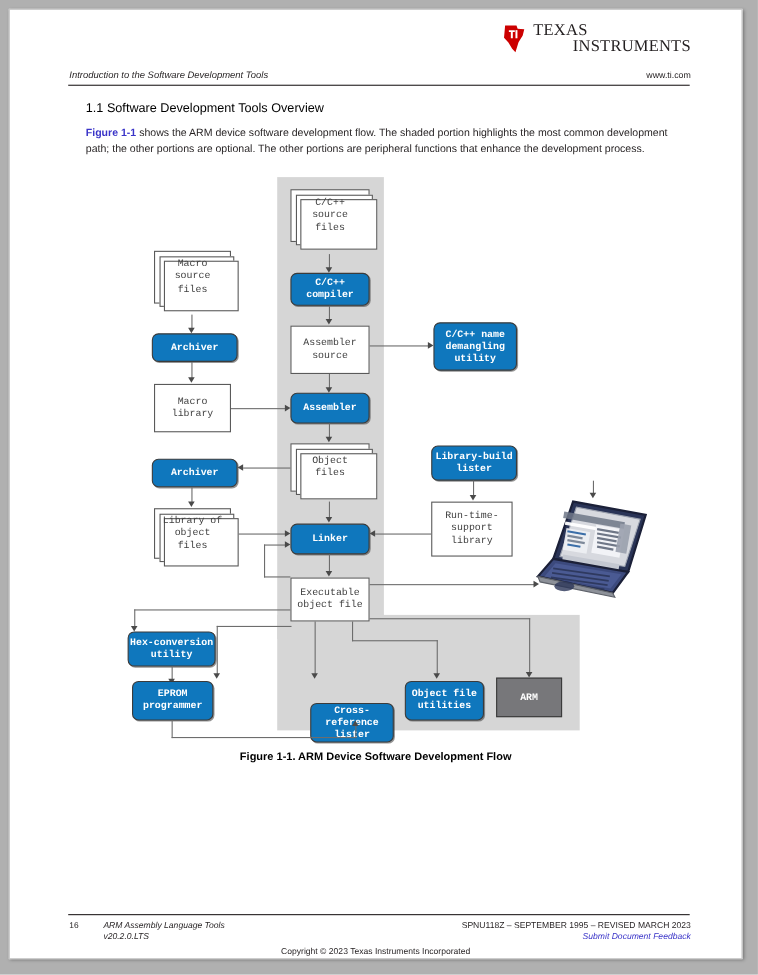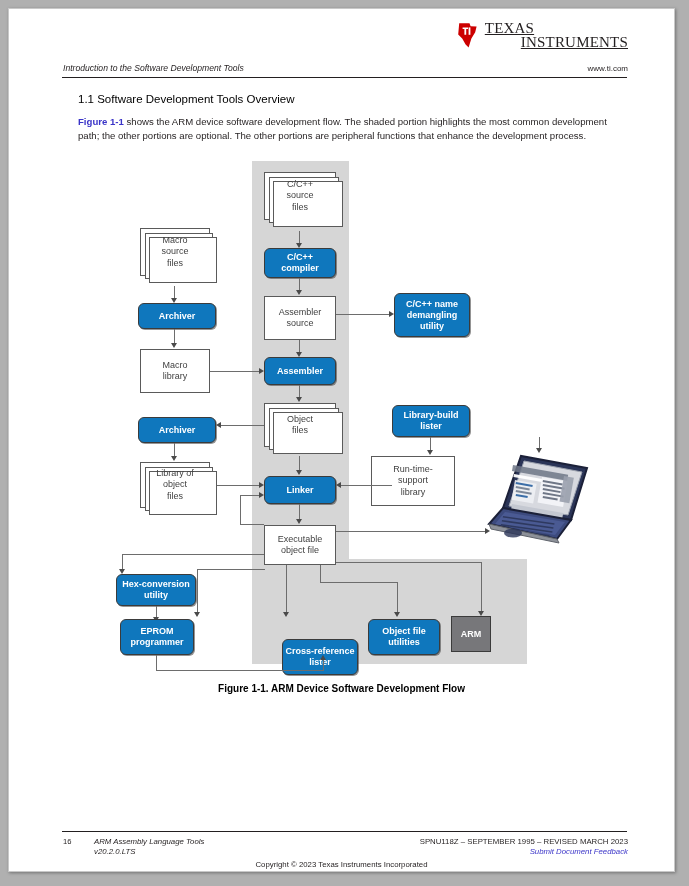--- a/index.html
+++ b/index.html
@@ -14,21 +14,21 @@
     box-shadow:1px 1px 3px rgba(0,0,0,.35);
   }
 
   
   .ti-logo{position:absolute;right:46px;top:12px;display:flex;align-items:center;gap:5px;}
   .ti-mark{position:relative;width:24px;height:27px;}
   .ti-mark svg{display:block;}
   .ti-words{display:flex;flex-direction:column;line-height:.96;}
   .ti-words span{
     font-family:"Liberation Serif", serif;color:#231f20;
-    font-size:15px;letter-spacing:.2px;text-decoration:underline;
+    font-size:15px;letter-spacing:.2px;
   }
   .ti-words span.sm{font-size:15px;margin-left:36px;}
   .hdr-rule{position:absolute;left:53px;top:68px;width:565px;border-top:1.2px solid #231f20;}
   .hdr-left{
     position:absolute;left:54px;top:54px;font-style:italic;font-size:8.6px;color:#231f20;
   }
   .hdr-right{position:absolute;right:46px;top:55px;font-size:8px;color:#231f20;}
 
   
   .sec-title{position:absolute;left:69px;top:84px;font-size:11.5px;font-weight:normal;color:#000;}
@@ -36,21 +36,21 @@
     position:absolute;left:69px;top:106px;width:551px;
     font-size:9.6px;line-height:14.4px;color:#231f20;text-align:left;
   }
   .para .lnk{color:#3a34c8;font-weight:bold;}
 
   
   .diagram{position:absolute;left:0;top:0;width:665px;height:862px;}
   .shade{position:absolute;background:#d6d6d6;}
 
   .node{position:absolute;box-sizing:border-box;display:flex;align-items:center;
-        justify-content:center;text-align:center;}
+        justify-content:center;text-align:center;font-family:Liberation Mono, monospace;}
   .node .lbl{display:block;width:100%;}
 
   .blue{
     background:#0f77bd;border:1.1px solid #3b3b3b;border-radius:6px;
     color:#ffffff;font-weight:bold;font-size:9px;line-height:11px;
     box-shadow:1px 1px 0 rgba(60,60,60,.55);
   }
   .white{
     background:#ffffff;border:1.1px solid #5a5a5a;
     color:#3f3f3f;font-size:9px;line-height:11.5px;
@@ -227,21 +227,21 @@
 utility</span>
     </div>
 
     <div class="node blue" style="left:383px;top:396px;width:78px;height:32px;">
       <span class="lbl" style="white-space:pre-line">Library-build
 lister</span>
     </div>
     <div class="ln v" style="left:421px;top:428px;height:14px;"></div>
     <div class="ah down" style="left:418px;top:441px;"></div>
 
-    <div class="node white" style="left:362px;top:447px;width:84px;height:50px;">
+    <div class="node white" style="left:383px;top:447px;width:74px;height:50px;">
       <span class="lbl" style="white-space:pre-line">Run-time-
 support
 library</span>
     </div>
 
     <div class="ln h" style="left:332px;top:476px;width:51px;"></div>
     <div class="ah left" style="left:327px;top:472.5px;"></div>
 
     <div class="ln v" style="left:530px;top:428px;height:12px;"></div>
     <div class="ah down" style="left:527px;top:439px;"></div>
@@ -280,21 +280,21 @@
         <ellipse cx="26" cy="87" rx="9" ry="4.5" fill="#2a3457" opacity=".8"></ellipse>
       </svg>
     </div>
 
     <div class="ln h" style="left:327px;top:522px;width:150px;"></div>
     <div class="ah right" style="left:476px;top:518.5px;"></div>
 
     <div class="ln h" style="left:327px;top:553px;width:146px;"></div>
     <div class="ln v" style="left:472px;top:553px;height:50px;"></div>
     <div class="ah down" style="left:469px;top:602px;"></div>
-    <div class="node gray" style="left:442px;top:607px;width:40px;height:36px;">
+    <div class="node gray" style="left:442px;top:607px;width:60px;height:36px;">
       <span class="lbl">ARM</span>
     </div>
 
     <div class="ln h" style="left:113px;top:545px;width:142px;"></div>
     <div class="ln v" style="left:113px;top:545px;height:16px;"></div>
     <div class="ah down" style="left:110px;top:560px;"></div>
     <div class="node blue" style="left:107px;top:565px;width:80px;height:32px;">
       <span class="lbl" style="white-space:pre-line">Hex-conversion
 utility</span>
     </div>

